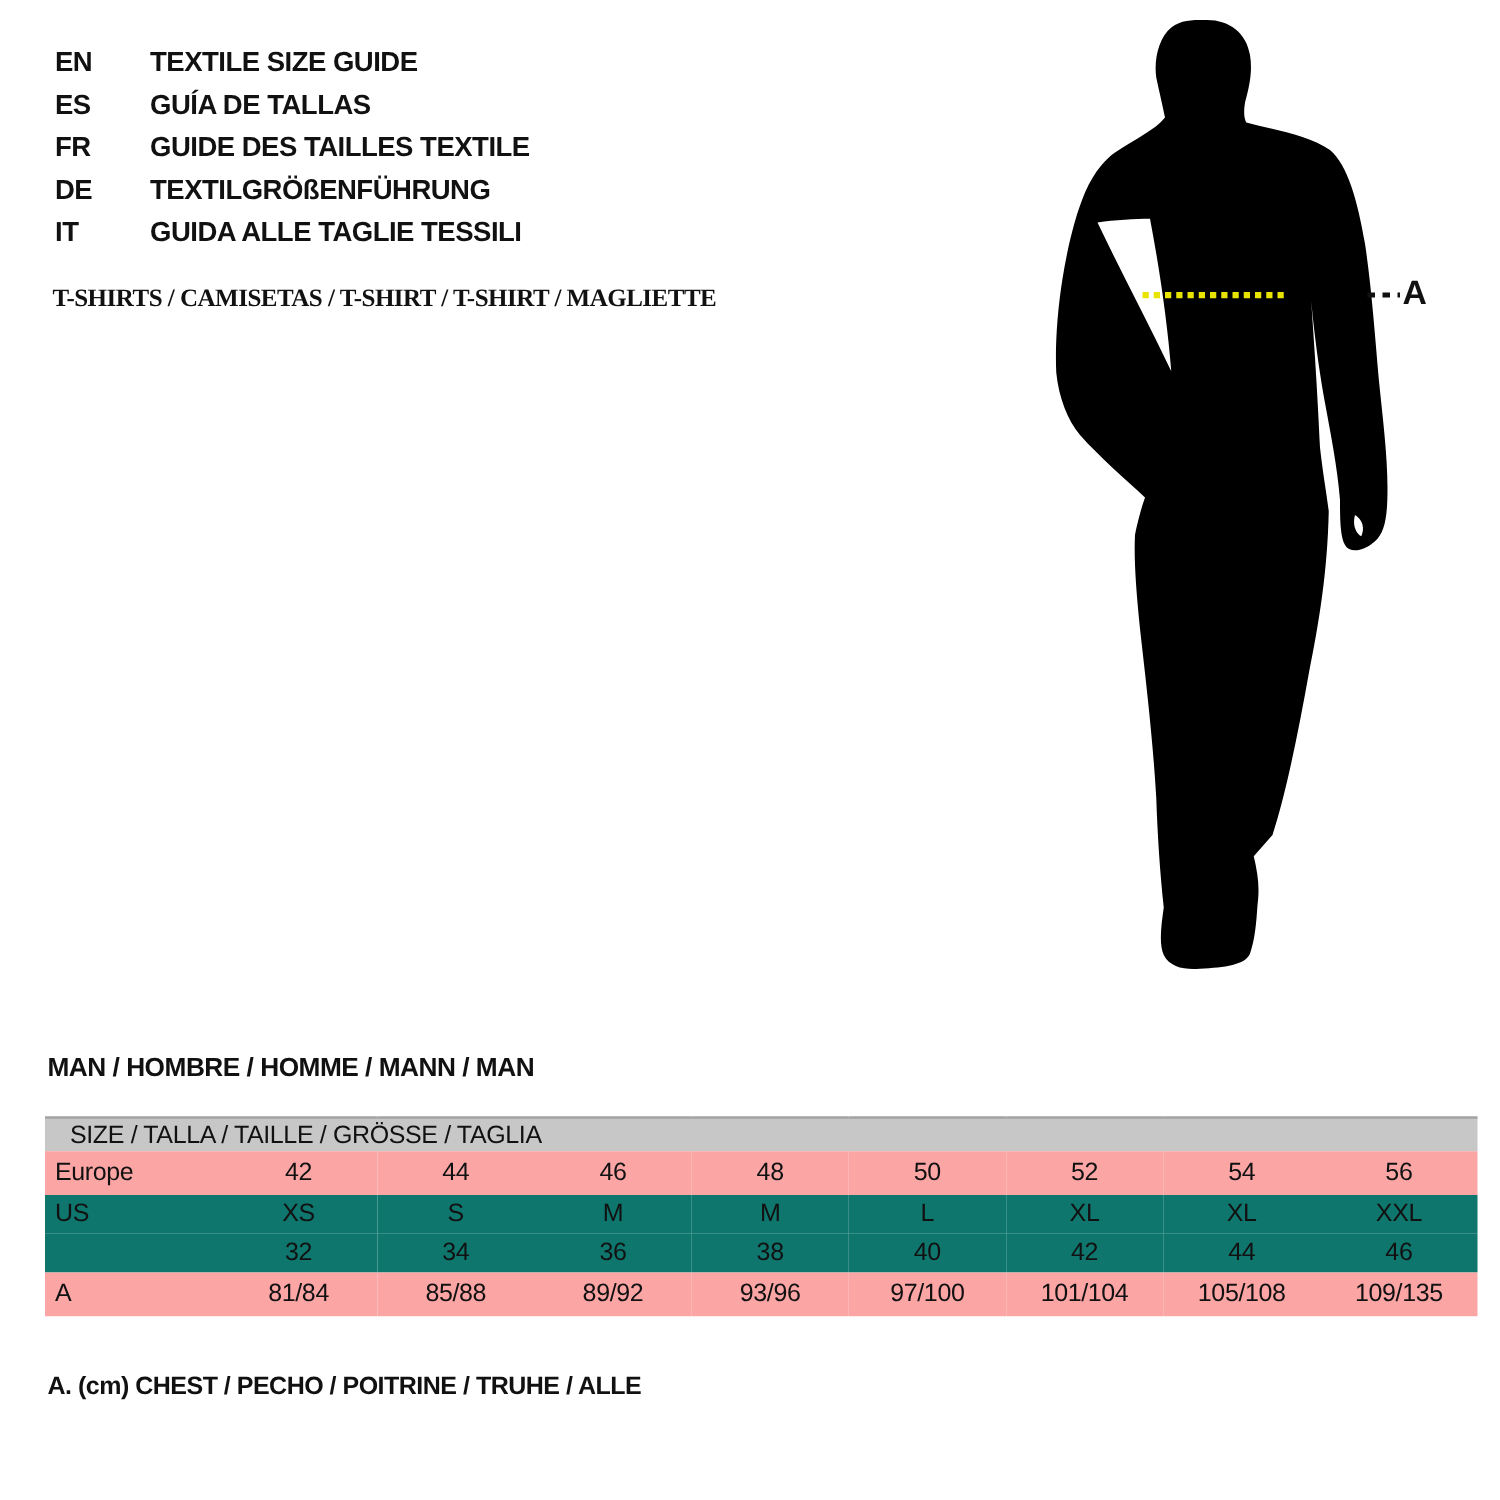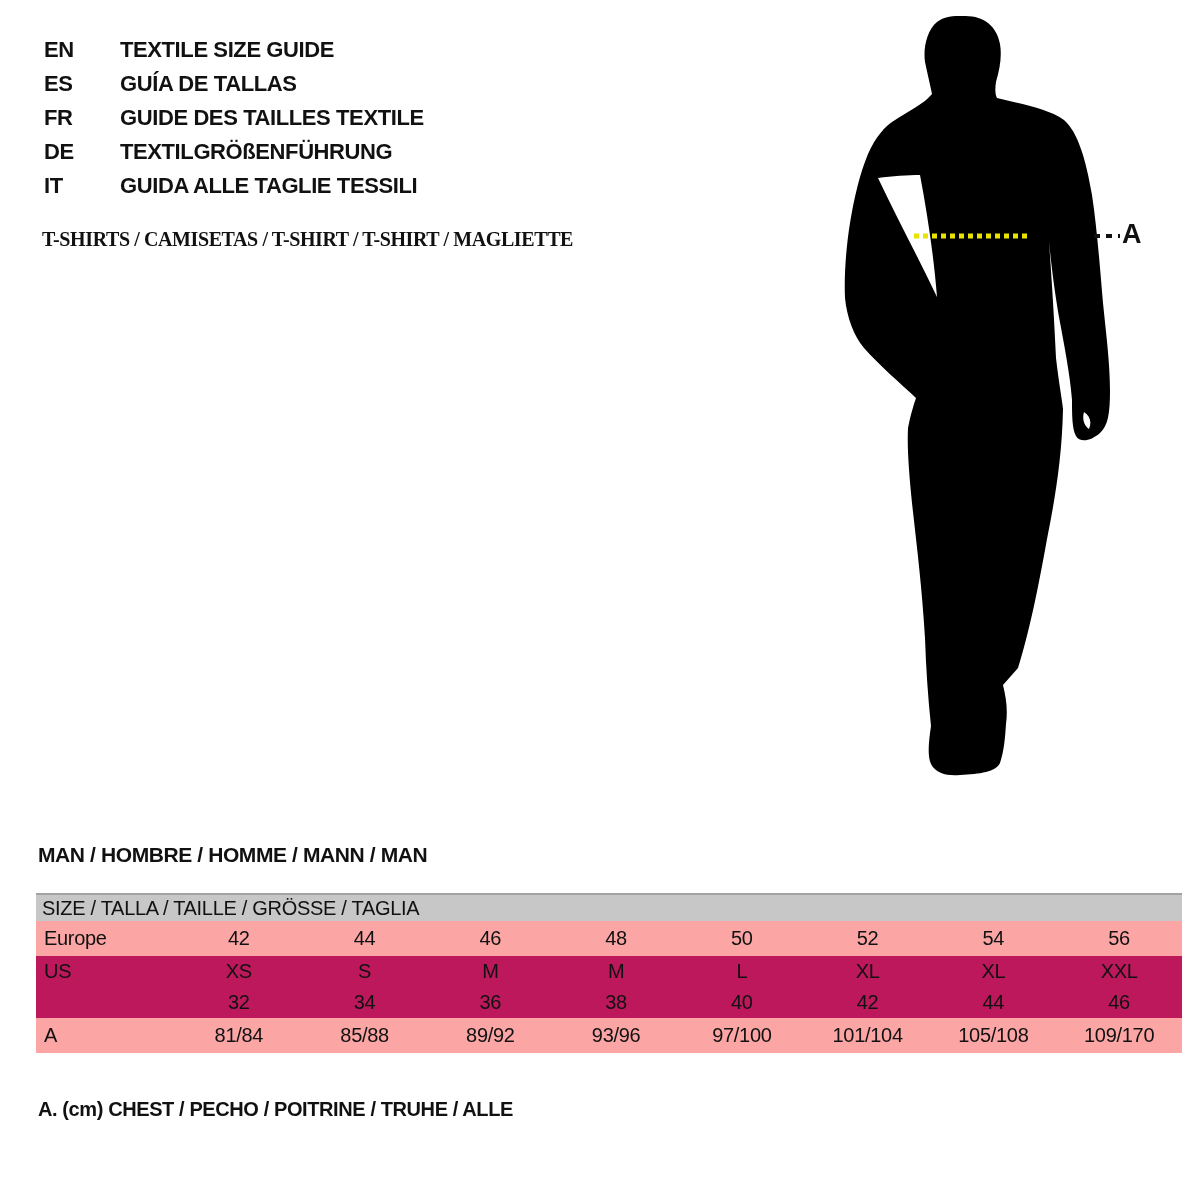--- a/index.html
+++ b/index.html
@@ -90,26 +90,26 @@
   }
   table.size-table td.row-label {
     text-align: left;
     padding-left: 8px;
   }
   tr.table-header-row td {
     background: #c7c7c7;
     border-top: 2px solid #a3a3a3;
     height: 27px;
     text-align: left;
-    padding-left: 6px;
+    padding-left: 20px;
     font-size: 20px;
     white-space: nowrap;
   }
   tr.row-plain td { background: #fca5a5; height: 35px; }
-  tr.row-shaded td { background: #be185d; }
+  tr.row-shaded td { background: #0f766e; }
   tr.row-shaded.row-mid td { height: 31px; }
   tr.row-shaded.row-num td { height: 31px; text-align: center; }
 
   
   .footnote {
     position: absolute;
     left: 38px;
     top: 1098px;
     font-weight: bold;
     font-size: 20px;
@@ -255,20 +255,20 @@
       </tr>
       <tr class="row-plain">
         <td class="row-label">A</td>
         <td>81/84</td>
         <td>85/88</td>
         <td>89/92</td>
         <td>93/96</td>
         <td>97/100</td>
         <td>101/104</td>
         <td>105/108</td>
-        <td>109/170</td>
+        <td>109/135</td>
       </tr>
     </tbody>
   </table>
 
   <div class="footnote">A. (cm) CHEST / PECHO / POITRINE / TRUHE / ALLE</div>
 
 </div>
 
 </body></html>

